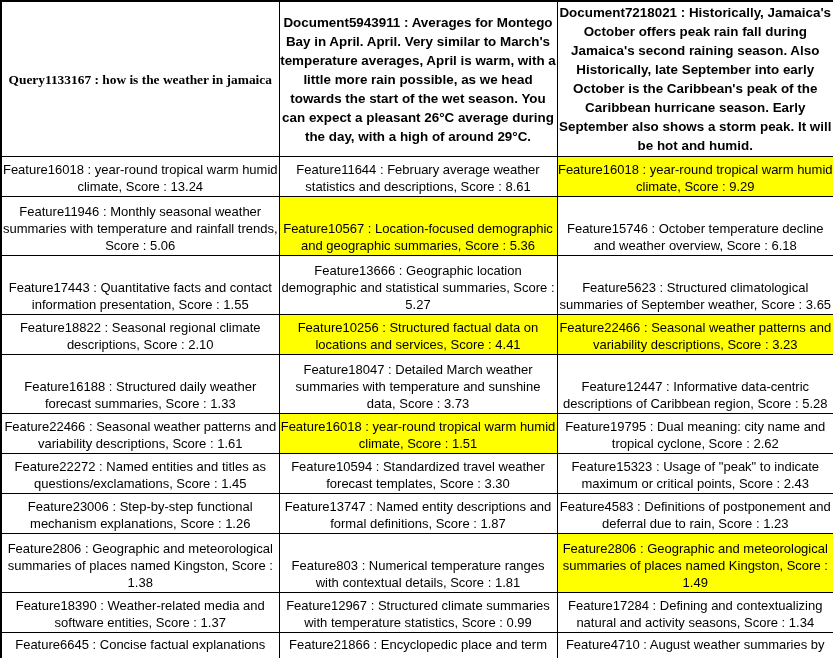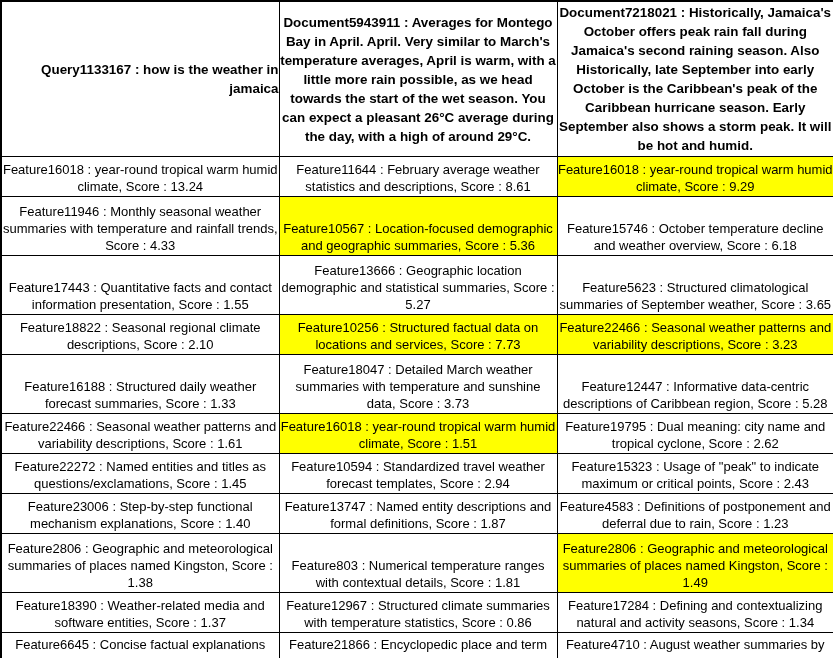--- a/index.html
+++ b/index.html
@@ -24,21 +24,21 @@
     word-wrap: break-word;
   }
   table.grid { border: 2px solid var(--border-color, #000000); }
   thead tr.header-row { height: 138px; }
   thead th {
     font-weight: bold;
     font-size: 13.4px;
     line-height: 1.42;
     vertical-align: middle;
   }
-  th.query-cell { text-align: right; padding-left: 4px; }
+  th.query-cell { text-align: center; padding-left: 4px; font-family: Liberation Serif, serif; }
   th.doc-cell   { text-align: center; padding: 2px 6px; }
   tbody td {
     font-weight: normal;
     font-size: 13px;
     line-height: 1.32;
     text-align: center;
     vertical-align: bottom;
   }
   tbody tr.h2 { height: 40px; }
   tbody tr.h3 { height: 59px; }
@@ -61,62 +61,62 @@
         <th class="doc-cell">Document7218021 : Historically, Jamaica's October offers peak rain fall during Jamaica's second raining season. Also Historically, late September into early October is the Caribbean's peak of the Caribbean hurricane season. Early September also shows a storm peak. It will be hot and humid.</th>
       </tr>
     </thead>
     <tbody>
       <tr class="h2">
         <td>Feature16018 : year-round tropical warm humid climate, Score : 13.24</td>
         <td>Feature11644 : February average weather statistics and descriptions, Score : 8.61</td>
         <td class="hl">Feature16018 : year-round tropical warm humid climate, Score : 9.29</td>
       </tr>
       <tr class="h3">
-        <td>Feature11946 : Monthly seasonal weather summaries with temperature and rainfall trends, Score : 4.33</td>
+        <td>Feature11946 : Monthly seasonal weather summaries with temperature and rainfall trends, Score : 5.06</td>
         <td class="hl">Feature10567 : Location-focused demographic and geographic summaries, Score : 5.36</td>
         <td>Feature15746 : October temperature decline and weather overview, Score : 6.18</td>
       </tr>
       <tr class="h3">
         <td>Feature17443 : Quantitative facts and contact information presentation, Score : 1.55</td>
         <td>Feature13666 : Geographic location demographic and statistical summaries, Score : 5.27</td>
         <td>Feature5623 : Structured climatological summaries of September weather, Score : 3.65</td>
       </tr>
       <tr class="h2">
         <td>Feature18822 : Seasonal regional climate descriptions, Score : 2.10</td>
-        <td class="hl">Feature10256 : Structured factual data on locations and services, Score : 7.73</td>
+        <td class="hl">Feature10256 : Structured factual data on locations and services, Score : 4.41</td>
         <td class="hl">Feature22466 : Seasonal weather patterns and variability descriptions, Score : 3.23</td>
       </tr>
       <tr class="h3">
         <td>Feature16188 : Structured daily weather forecast summaries, Score : 1.33</td>
         <td>Feature18047 : Detailed March weather summaries with temperature and sunshine data, Score : 3.73</td>
         <td>Feature12447 : Informative data-centric descriptions of Caribbean region, Score : 5.28</td>
       </tr>
       <tr class="h2">
         <td>Feature22466 : Seasonal weather patterns and variability descriptions, Score : 1.61</td>
         <td class="hl">Feature16018 : year-round tropical warm humid climate, Score : 1.51</td>
         <td>Feature19795 : Dual meaning: city name and tropical cyclone, Score : 2.62</td>
       </tr>
       <tr class="h2">
         <td>Feature22272 : Named entities and titles as questions/exclamations, Score : 1.45</td>
-        <td>Feature10594 : Standardized travel weather forecast templates, Score : 2.94</td>
+        <td>Feature10594 : Standardized travel weather forecast templates, Score : 3.30</td>
         <td>Feature15323 : Usage of "peak" to indicate maximum or critical points, Score : 2.43</td>
       </tr>
       <tr class="h2">
-        <td>Feature23006 : Step-by-step functional mechanism explanations, Score : 1.40</td>
+        <td>Feature23006 : Step-by-step functional mechanism explanations, Score : 1.26</td>
         <td>Feature13747 : Named entity descriptions and formal definitions, Score : 1.87</td>
         <td>Feature4583 : Definitions of postponement and deferral due to rain, Score : 1.23</td>
       </tr>
       <tr class="h3">
         <td>Feature2806 : Geographic and meteorological summaries of places named Kingston, Score : 1.38</td>
         <td>Feature803 : Numerical temperature ranges with contextual details, Score : 1.81</td>
         <td class="hl">Feature2806 : Geographic and meteorological summaries of places named Kingston, Score : 1.49</td>
       </tr>
       <tr class="h2">
         <td>Feature18390 : Weather-related media and software entities, Score : 1.37</td>
-        <td>Feature12967 : Structured climate summaries with temperature statistics, Score : 0.86</td>
+        <td>Feature12967 : Structured climate summaries with temperature statistics, Score : 0.99</td>
         <td>Feature17284 : Defining and contextualizing natural and activity seasons, Score : 1.34</td>
       </tr>
       <tr class="h2">
         <td>Feature6645 : Concise factual explanations with informative clarity, Score : 1.32</td>
         <td>Feature21866 : Encyclopedic place and term definitions, Score : 1.20</td>
         <td>Feature4710 : August weather summaries by location, Score : 1.31</td>
       </tr>
     </tbody>
   </table>
 </div>

